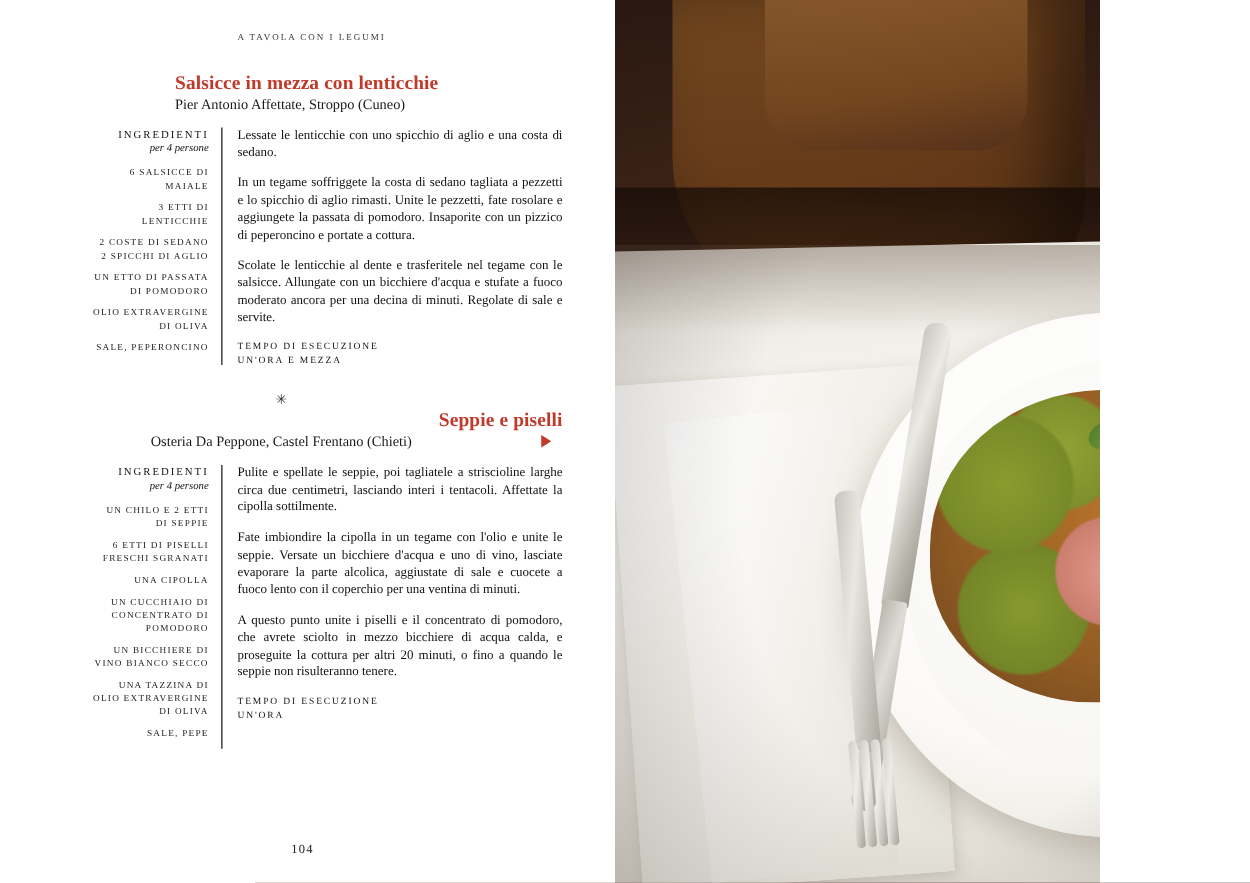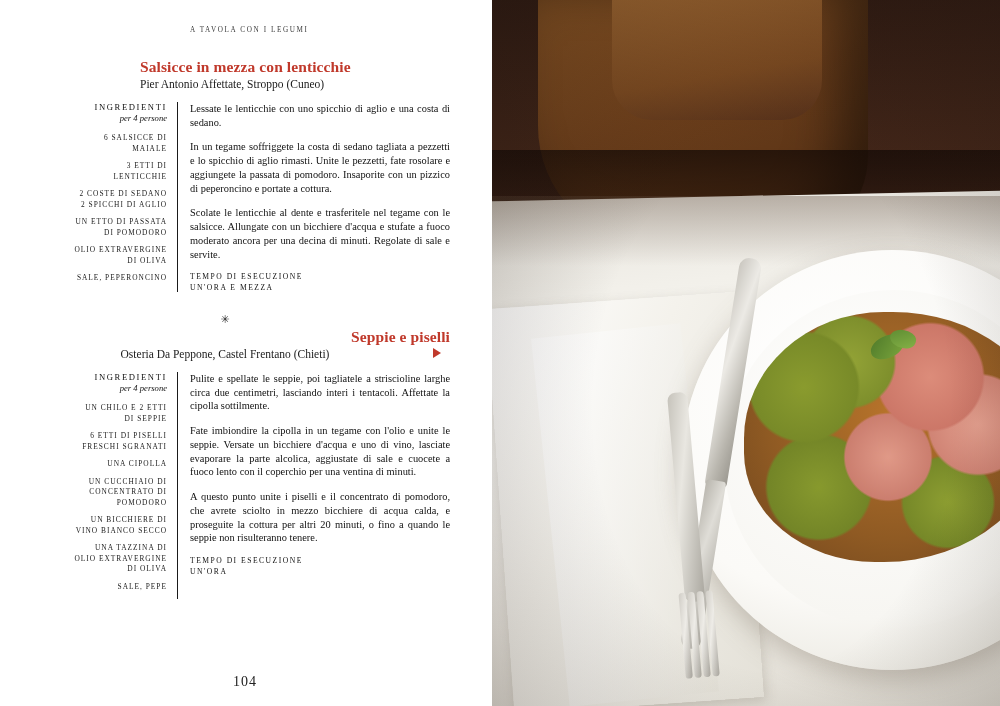--- a/index.html
+++ b/index.html
@@ -4,21 +4,21 @@
 <style>
   * { box-sizing: border-box; }
   html, body {
     margin: 0; padding: 0;
     width: 1000px; height: 706px;
     background: #ffffff;
     font-family: "Liberation Serif", serif;
   }
   .page {
     position: relative;
-    width: 1000px; height: 706px;
+    width: 880px; height: 706px;
     overflow: hidden;
     display: flex;
     text-decoration: underline;
   }
   
   .text-page {
     position: relative;
     width: 492px; height: 706px;
     background: #ffffff;
     flex: 0 0 492px;
@@ -143,21 +143,21 @@
     left: 433px; top: 348px;
     width: 0; height: 0;
     border-top: 5px solid transparent;
     border-bottom: 5px solid transparent;
     border-left: 8px solid #c0392b;
   }
   .folio {
     position: absolute;
     left: 233px; top: 674px;
     font-family: "Liberation Serif", serif;
-    font-size: 14px;
+    font-size: 10px;
     letter-spacing: 1px;
     color: #222;
   }
 
   
   .photo-page {
     position: relative;
     width: 508px; height: 706px;
     flex: 0 0 508px;
     overflow: hidden;

